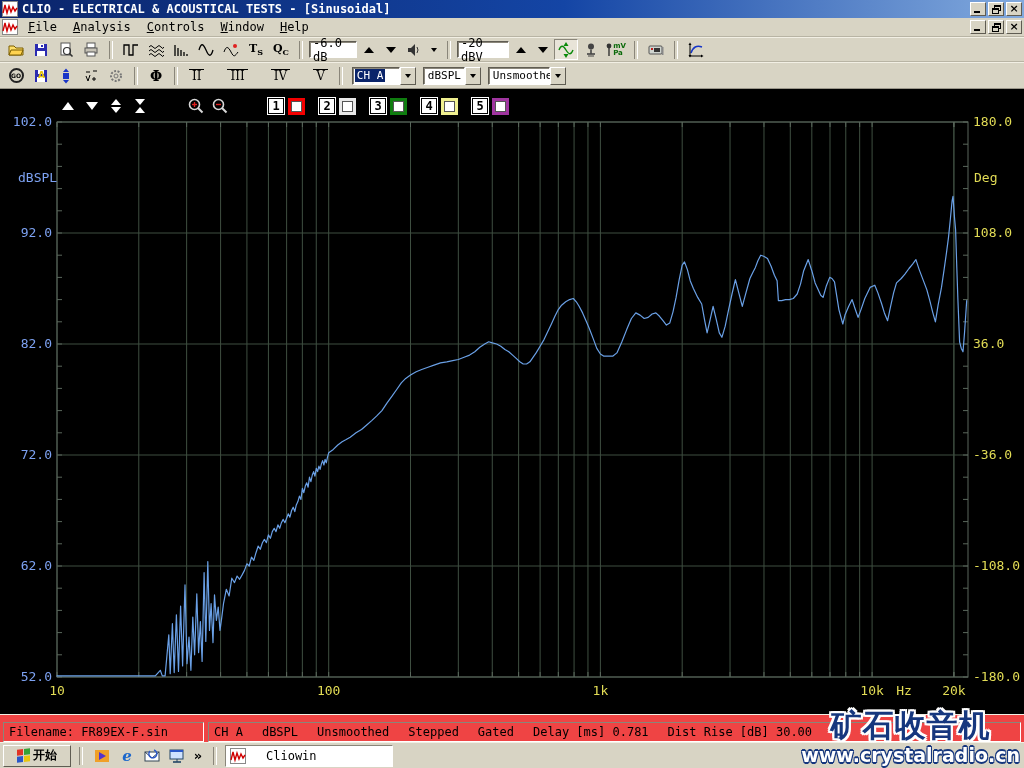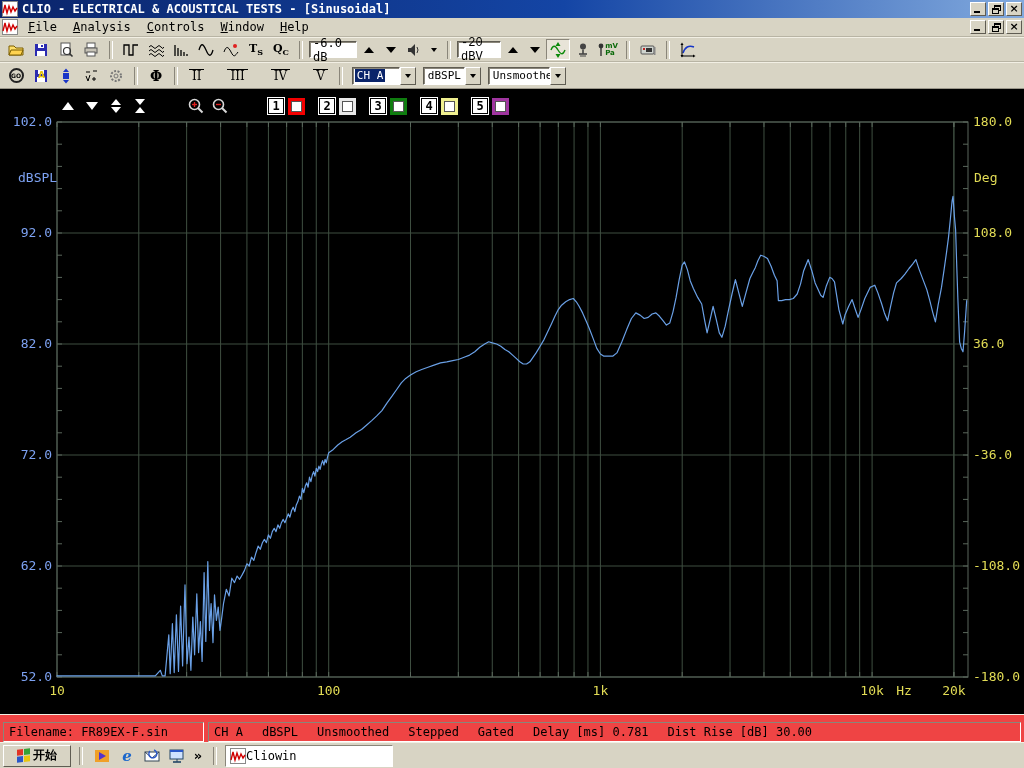--- a/index.html
+++ b/index.html
@@ -93,21 +93,21 @@
     font:bold 12px "DejaVu Sans",sans-serif;color:#000;box-sizing:border-box;}
   .flag{display:grid;grid-template-columns:6px 6px;grid-template-rows:6px 6px;gap:1px;transform:skewY(-6deg);}
   .flag i{display:block;}
   .flag i:nth-child(1){background:#e03426;}
   .flag i:nth-child(2){background:#35a235;}
   .flag i:nth-child(3){background:#2a57c8;}
   .flag i:nth-child(4){background:#e8c50e;}
   .qlbtn{width:22px;height:22px;display:flex;align-items:center;justify-content:center;}
   .chev{font:bold 13px "DejaVu Sans",sans-serif;color:#000;}
   .taskbtn{height:22px;width:168px;background:#fff;border:1px solid;border-color:#8a867a #fff #fff #8a867a;
-    display:flex;align-items:center;gap:0;padding:0 4px;font:12px "DejaVu Sans Mono",monospace;color:#000;
+    display:flex;align-items:center;gap:20px;padding:0 4px;font:12px "DejaVu Sans Mono",monospace;color:#000;
     box-sizing:border-box;}
 
   
   .watermark{position:absolute;right:4px;bottom:1px;z-index:60;text-align:center;pointer-events:none;}
   .wm1{font:bold 31px "DejaVu Sans",sans-serif;color:#16377e;letter-spacing:1px;line-height:36px;
     text-shadow:-2px -2px 0 #fff,2px -2px 0 #fff,-2px 2px 0 #fff,2px 2px 0 #fff,0 -2px 0 #fff,0 2px 0 #fff,-2px 0 0 #fff,2px 0 0 #fff;}
   .wm2{font:bold 19px "DejaVu Sans",sans-serif;color:#fff;line-height:24px;
     text-shadow:-1px -1px 0 #16377e,1px -1px 0 #16377e,-1px 1px 0 #16377e,1px 1px 0 #16377e,0 2px 0 #16377e,0 -2px 0 #16377e;}
 </style>
 </head>
@@ -247,21 +247,21 @@
     <span class="tbtn">
         <svg class="icon16" viewBox="0 0 16 16">
           <polygon points="2,6 5,6 9,2 9,14 5,10 2,10" fill="#333"></polygon>
           <path d="M11,5 q2,3 0,6" fill="none" stroke="#333"></path>
         </svg>
       </span>
     <span class="spin" style="width:14px;">
         <span class="tri-dn-s"></span>
       </span>
     <span class="tsep"></span>
-    <span class="numfield" style="width:44px;font-family:Liberation Mono, monospace;">
+    <span class="numfield" style="width:52px;">
         <span>-20 dBV</span>
       </span>
     <span class="spin">
         <span class="tri-up-k"></span>
       </span>
     <span class="spin">
         <span class="tri-dn-k"></span>
       </span>
     <span class="tbtn pressed">
         <svg class="icon16" viewBox="0 0 16 16">
@@ -660,14 +660,18 @@
     <span class="tsep"></span>
     <span class="taskbtn">
       <svg width="16" height="16" viewBox="0 0 16 16">
           <rect x="0.5" y="0.5" width="15" height="15" fill="#fff" stroke="#888"></rect>
           <polyline points="1,12 3,4 5,12 7,5 9,11 11,6 13,10 15,7" fill="none" stroke="#d00000" stroke-width="1.4"></polyline>
         </svg>
       <span>Cliowin</span>
     </span>
   </div>
 
+  <div class="watermark">
+    <div class="wm1">矿石收音机</div>
+    <div class="wm2">www.crystalradio.cn</div>
+  </div>
 
 </div>
 
 </body></html>

